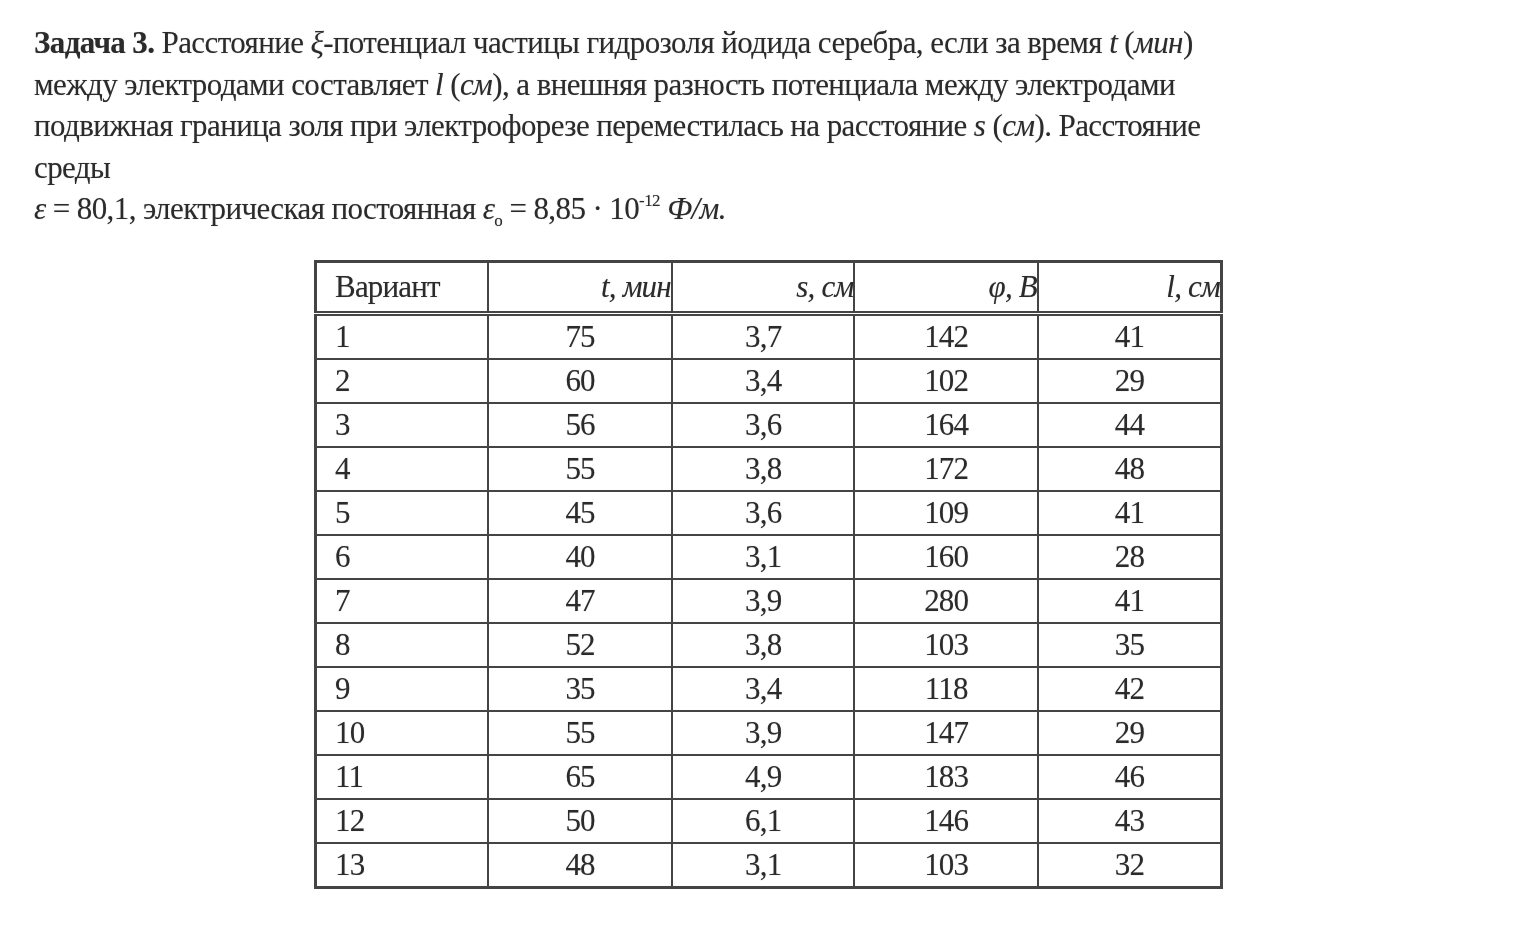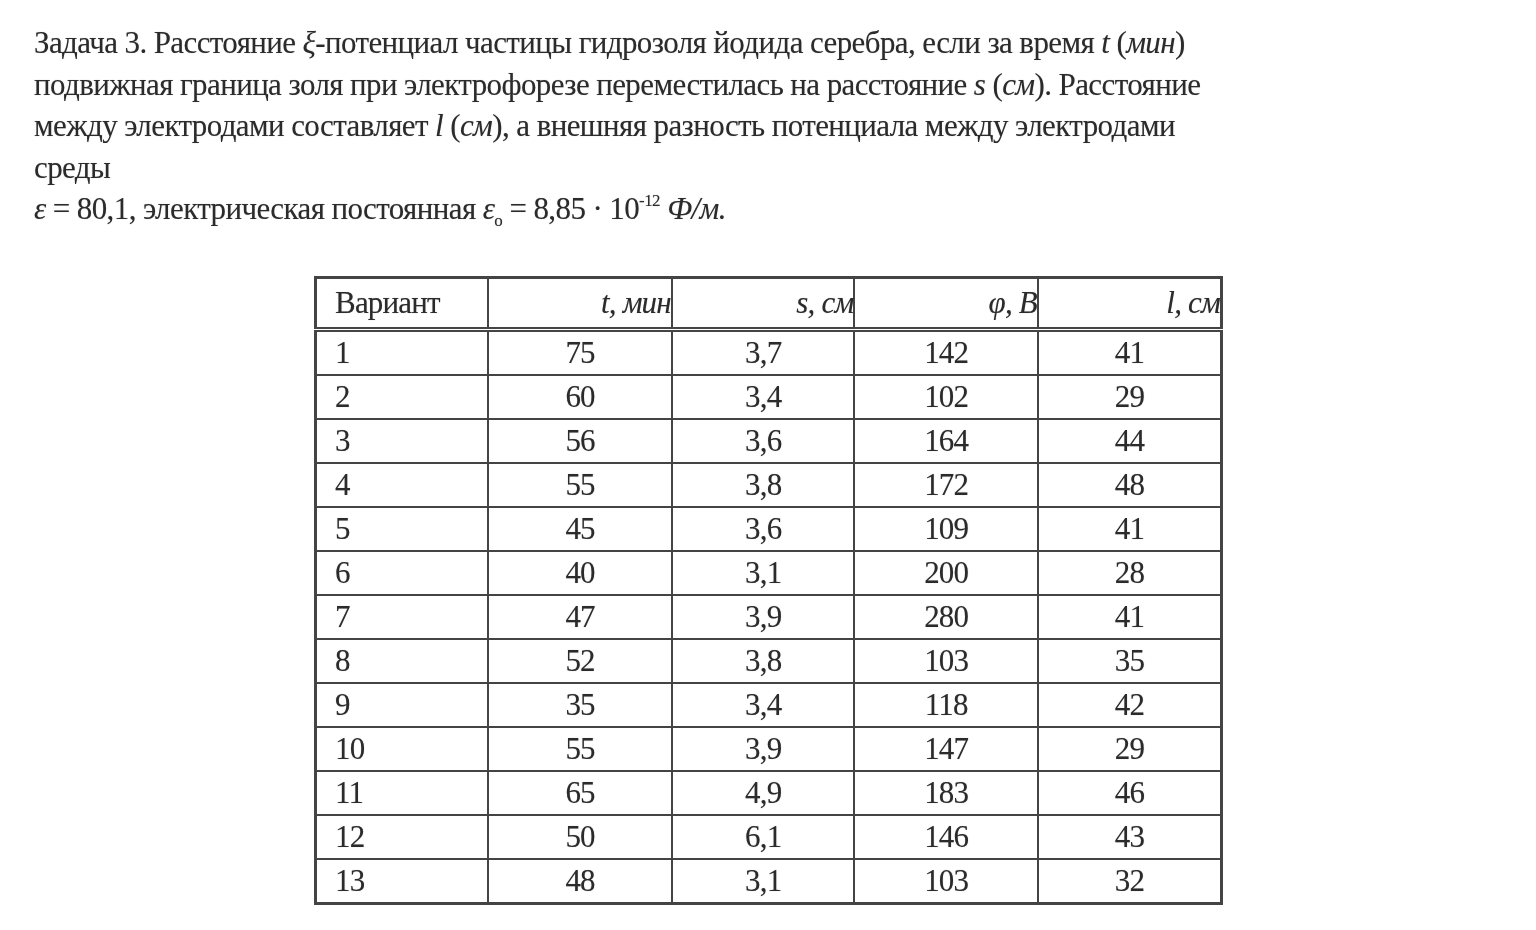--- a/index.html
+++ b/index.html
@@ -23,37 +23,37 @@
       font-size: 31px;
       line-height: 41.5px;
       letter-spacing: -0.6px;
       color: #2b2b2b;
       text-shadow: 0 0 1px rgba(40,40,40,0.35);
     }
     .problem .line {
       white-space: nowrap;
       display: block;
     }
-    .bold { font-weight: normal; }
+    .bold { font-weight: bold; }
     .ital { font-style: italic; }
     sup {
       font-size: 17px;
       line-height: 0;
       position: relative;
       top: -2px;
     }
     sub {
       font-size: 17px;
       line-height: 0;
     }
 
     table.data-table {
       position: absolute;
       left: 314px;
-      top: 276px;
+      top: 260px;
       width: 909px;
       border-collapse: collapse;
       border: 3px solid #444;
       font-size: 31px;
       color: #2b2b2b;
       text-shadow: 0 0 1px rgba(40,40,40,0.35);
     }
     table.data-table th,
     table.data-table td {
       border: 2px solid #444;
@@ -78,22 +78,22 @@
     col.c2 { width: 184px; }
     col.c3 { width: 183px; }
     col.c4 { width: 184px; }
     col.c5 { width: 184px; }
   </style>
 </head>
 <body>
 
 <div class="problem">
   <span class="line"><span class="bold">Задача 3.</span><span> Расстояние </span><span class="ital">ξ</span><span>-потенциал частицы гидрозоля йодида серебра, если за время </span><span class="ital">t</span><span> (</span><span class="ital">мин</span><span>)</span></span>
+  <span class="line"><span>между электродами составляет </span><span class="ital">l</span><span> (</span><span class="ital">см</span><span>), а внешняя разность потенциала между электродами</span></span>
   <span class="line"><span>подвижная граница золя при электрофорезе переместилась на расстояние </span><span class="ital">s</span><span> (</span><span class="ital">см</span><span>). Расстояние</span></span>
-  <span class="line"><span>между электродами составляет </span><span class="ital">l</span><span> (</span><span class="ital">см</span><span>), а внешняя разность потенциала между электродами</span></span>
   <span class="line">среды</span>
   <span class="line"><span class="ital">ε</span><span> = 80,1, электрическая постоянная </span><span class="ital">ε</span><sub>o</sub><span> = 8,85 · 10</span><sup>-12</sup><span> </span><span class="ital">Ф/м.</span></span>
 </div>
 
 <table class="data-table">
   <colgroup>
     <col class="c1">
       <col class="c2">
       <col class="c3">
       <col class="c4">
@@ -141,21 +141,21 @@
         <td class="first">5</td>
         <td>45</td>
         <td>3,6</td>
         <td>109</td>
         <td>41</td>
       </tr>
     <tr>
         <td class="first">6</td>
         <td>40</td>
         <td>3,1</td>
-        <td>200</td>
+        <td>160</td>
         <td>28</td>
       </tr>
     <tr>
         <td class="first">7</td>
         <td>47</td>
         <td>3,9</td>
         <td>280</td>
         <td>41</td>
       </tr>
     <tr>

